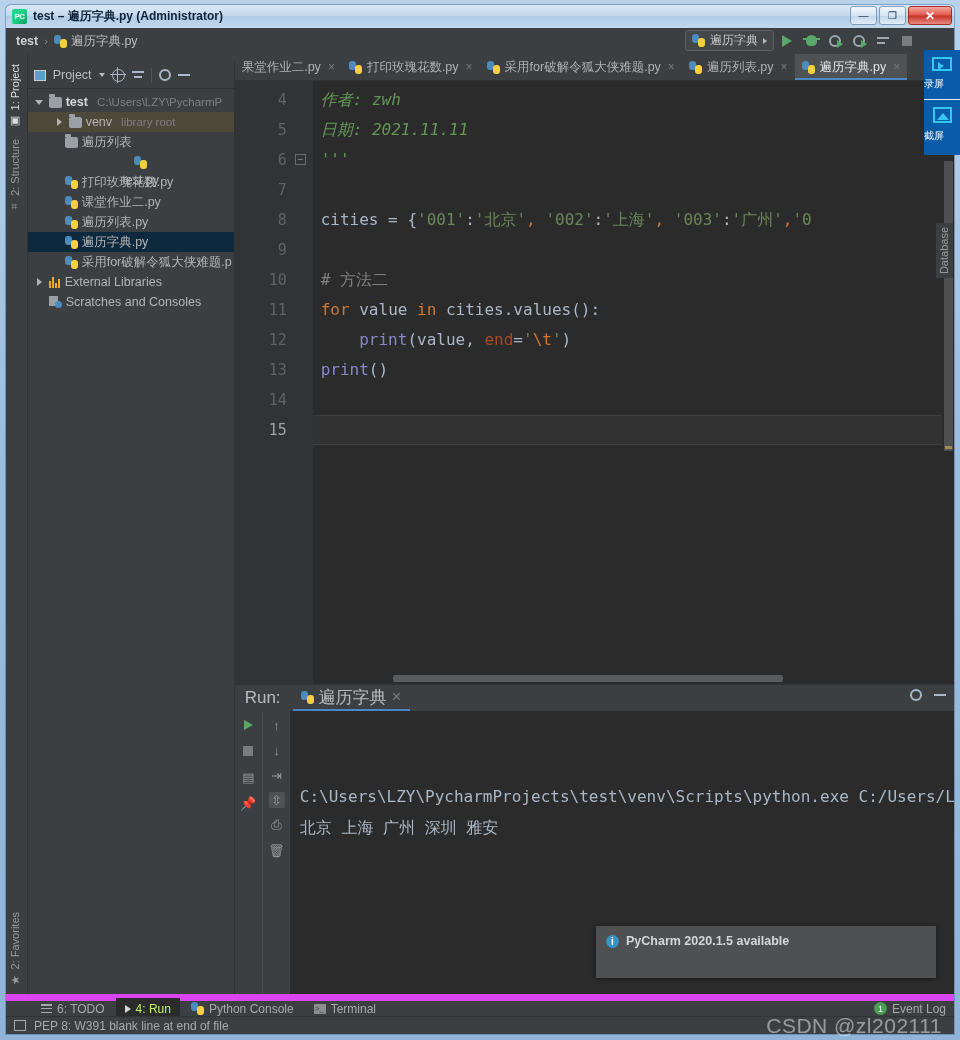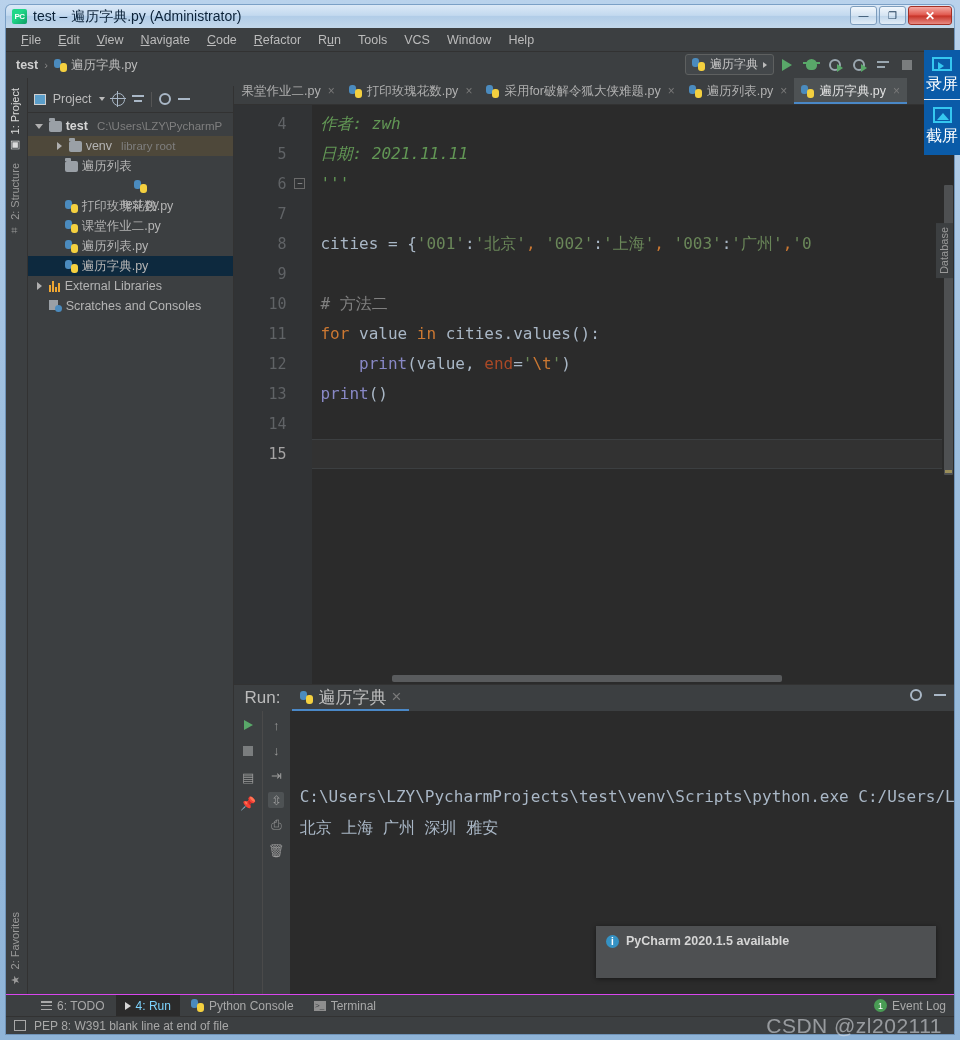--- a/index.html
+++ b/index.html
@@ -29,21 +29,21 @@
     color: #0b2238;
   }
   .pc-logo {
     width: 15px; height: 15px; margin-right: 6px; flex: 0 0 auto;
     background: linear-gradient(135deg,#21d789 0%, #21d789 40%, #0d9c63 100%);
     border-radius: 2px;
     color: #fff; font-size: 8px; font-weight: bold;
     display: flex; align-items: center; justify-content: center;
     letter-spacing: -0.5px;
   }
-  .title-text { font-size: 14px; white-space: nowrap; }
+  .title-text { font-size: 12px; white-space: nowrap; font-weight: bold; }
   .win-buttons { position: absolute; right: 2px; top: 1px; display: flex; gap: 2px; }
   .win-btn {
     width: 27px; height: 19px;
     border: 1px solid #7d9dbd; border-radius: 3px;
     background: linear-gradient(180deg,#f2f7fc 0%,#d5e4f2 50%,#c0d6ea 52%,#e2edf7 100%);
     display: flex; align-items: center; justify-content: center;
     font-size: 10px; color: #1b3a57;
   }
   .win-btn.close {
     width: 44px;
@@ -259,46 +259,46 @@
   .balloon .row1{display:flex;align-items:center;gap:7px;font-weight:bold;}
   .balloon .info{
     width:13px;height:13px;border-radius:50%;background:#3592c4;color:#fff;
     font-size:10px;font-weight:bold;display:flex;align-items:center;justify-content:center;flex:0 0 auto;
   }
   .balloon .link{color:#589df6;margin-left:20px;margin-top:2px;display:block;}
 
   
   .botbar{
     height:22px;background:#3c3f41;display:flex;align-items:center;gap:2px;
-    padding-left:26px;color:#a8a8a8;font-size:12px;border-top:1px solid #d946ef;position:relative;
+    padding-left:26px;color:#a8a8a8;font-size:12px;border-top:7px solid #d946ef;position:relative;
   }
   .btab{display:flex;align-items:center;gap:5px;padding:2px 9px;height:22px;}
-  .btab.active{background:#2b2b2b;color:#7dd3fc;}
+  .btab.active{background:#2b2b2b;color:#bef264;}
   .list-ico{width:11px;height:9px;display:flex;flex-direction:column;justify-content:space-between;}
   .list-ico s{display:block;height:1.5px;background:#a8a8a8;text-decoration:none;}
   .tri-s{width:0;height:0;border-left:6px solid #d6d6d6;border-top:4px solid transparent;border-bottom:4px solid transparent;}
   .term-ico{width:12px;height:10px;background:#8e8e8e;color:#3c3f41;font-size:8px;display:flex;align-items:center;justify-content:center;}
   .eventlog{position:absolute;right:8px;display:flex;align-items:center;gap:5px;}
   .badge-g{width:13px;height:13px;border-radius:50%;background:#499c54;color:#fff;font-size:9px;display:flex;align-items:center;justify-content:center;}
 
   
   .statusbar{
     height:18px;background:#3c3f41;display:flex;align-items:center;
     padding-left:8px;color:#a8a8a8;font-size:12px;position:relative;
     border-top:1px solid #323232;
   }
   .sb-ico{width:12px;height:11px;border:1.5px solid #a8a8a8;margin-right:8px;}
   .status-right{position:absolute;right:10px;display:flex;align-items:center;gap:16px;}
   .status-right .dim{color:#7f8486;}
 
   
   .rec-widget{
     position:absolute; right:0; top:50px; width:36px;
-    background:#0a5ba8; z-index:40; color:#fff; text-align:center;
-    font-size:16px; padding-bottom:4px;
+    background:#0a5ba8; z-index:40; color:#fff; 
+    font-size:10px; padding-bottom:4px;
   }
   .rec-widget .seg{padding:5px 0 7px;}
   .rec-widget .seg + .seg{border-top:1px solid #e8eef5;}
   .rec-widget .cn{line-height:17px;}
   .cam-ico{width:20px;height:14px;border:2px solid #35c7f0;margin:2px auto 4px;position:relative;}
   .cam-ico::after{content:'';position:absolute;left:4px;top:3px;width:0;height:0;border-left:6px solid #35c7f0;border-top:4px solid transparent;border-bottom:4px solid transparent;}
   .shot-ico{width:19px;height:16px;border:2px solid #35c7f0;margin:2px auto 4px;position:relative;}
   .shot-ico::after{content:'';position:absolute;left:2px;bottom:1px;width:0;height:0;border-left:6px solid transparent;border-right:6px solid transparent;border-bottom:7px solid #35c7f0;}
 
   
@@ -324,33 +324,20 @@
     <span class="title-text">test – 遍历字典.py (Administrator)</span>
     <div class="win-buttons">
       <div class="win-btn">—</div>
       <div class="win-btn">❐</div>
       <div class="win-btn close">✕</div>
     </div>
   </div>
 
   <div class="ide">
 
-    <div class="menubar">
-      <div class="mi"><u>F</u><span title="File">ile</span></div>
-      <div class="mi"><u>E</u>dit</div>
-      <div class="mi"><u>V</u>iew</div>
-      <div class="mi"><u>N</u>avigate</div>
-      <div class="mi"><u>C</u>ode</div>
-      <div class="mi"><u>R</u>efactor</div>
-      <div class="mi">R<u>u</u>n</div>
-      <div class="mi">Tools</div>
-      <div class="mi">VCS</div>
-      <div class="mi">Window</div>
-      <div class="mi">Help</div>
-    </div>
 
     <div class="navrow">
       <div class="crumb">
         <b>test</b>
         <span class="sep">›</span>
         <span class="pyicon"></span>
         <span>遍历字典.py</span>
       </div>
       <div class="runcfg">
         <div class="cfg-box">
@@ -451,20 +438,25 @@
             <div class="trow" style="padding-left: 22px;">
               <span class="arrow"></span>
               <span class="pyicon"></span>
               <span class="tlabel">遍历列表.py</span>
             </div>
             <div class="trow sel" style="padding-left: 22px;">
               <span class="arrow"></span>
               <span class="pyicon"></span>
               <span class="tlabel">遍历字典.py</span>
             </div>
+            <div class="trow" style="padding-left: 22px;">
+              <span class="arrow"></span>
+              <span class="pyicon"></span>
+              <span class="tlabel">采用for破解令狐大侠难题.p</span>
+            </div>
             <div class="trow" style="padding-left: 6px;">
               <span class="arrow">
                 <i></i>
               </span>
               <span class="lib-ico">
                 <s style="height:7px"></s>
                 <s style="height:11px"></s>
                 <s style="height:5px"></s>
                 <s style="height:9px"></s>
               </span>

